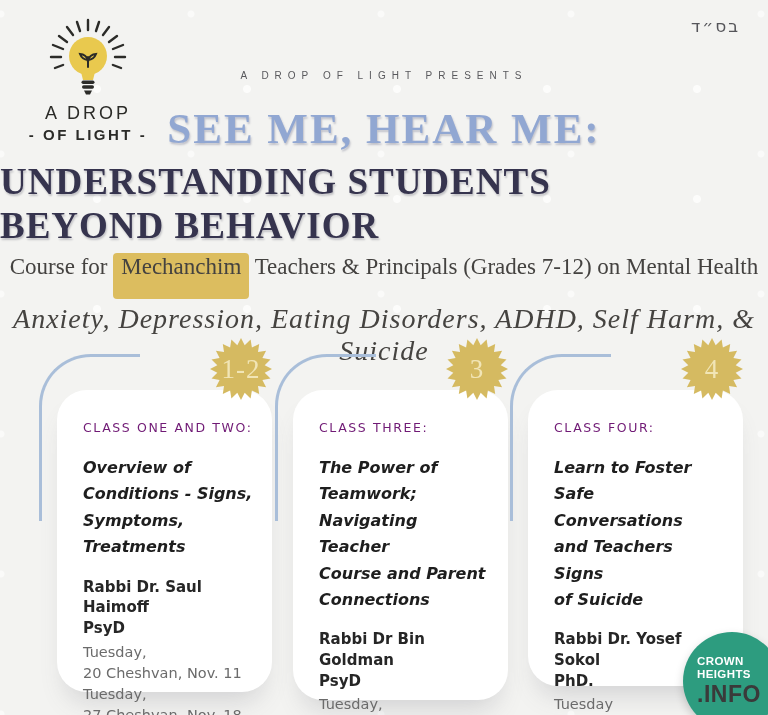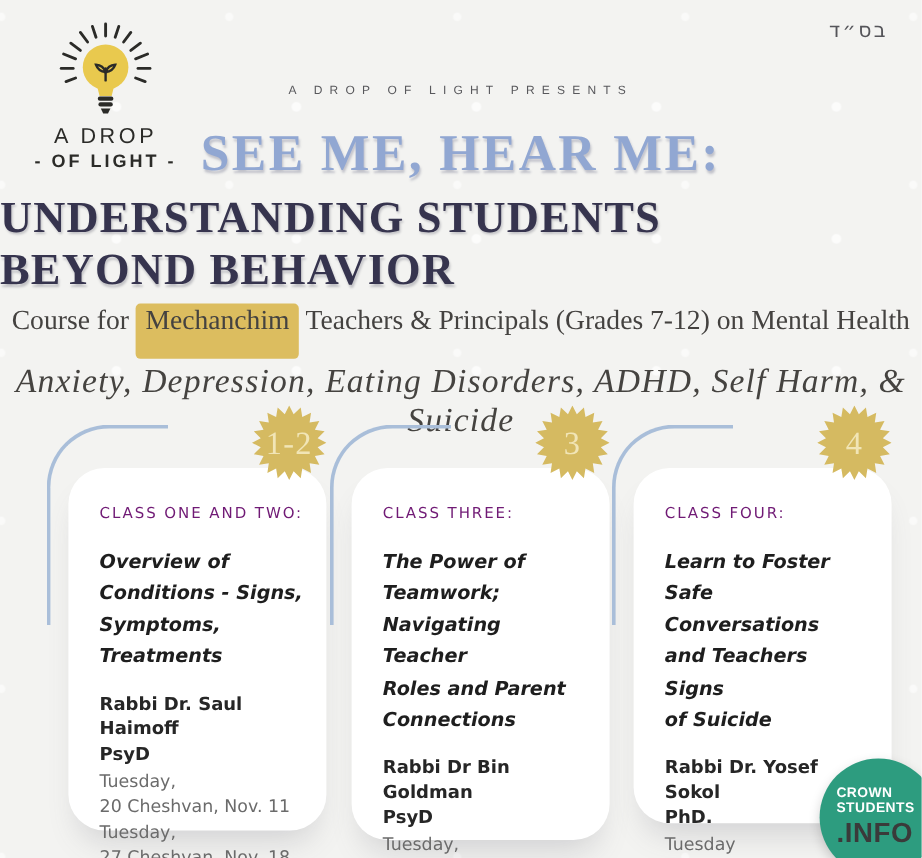--- a/index.html
+++ b/index.html
@@ -162,21 +162,21 @@
       <svg width="62" height="62" viewBox="0 0 62 62">
         <polygon fill="#d5ba61" points="31,0 34.7,7.3 40.6,1.5 41.9,9.6 49.2,5.9 48,14 56.1,12.8 52.4,20.1 60.5,21.4 54.7,27.2 62,31 54.7,34.8 60.5,40.6 52.4,41.9 56.1,49.2 48,48 49.2,56.1 41.9,52.4 40.6,60.5 34.7,54.7 31,62 27.3,54.7 21.4,60.5 20.1,52.4 12.8,56.1 14,48 5.9,49.2 9.6,41.9 1.5,40.6 7.3,34.8 0,31 7.3,27.2 1.5,21.4 9.6,20.1 5.9,12.8 14,14 12.8,5.9 20.1,9.6 21.4,1.5 27.3,7.3"></polygon>
       </svg>
       <span class="badge-num">3</span>
     </div>
     <div class="class-header">CLASS THREE:</div>
     <div class="class-title">
       <span class="ln">The Power of</span>
       <span class="ln">Teamwork;</span>
       <span class="ln">Navigating Teacher</span>
-      <span class="ln">Roles and Parent</span>
+      <span class="ln">Course and Parent</span>
       <span class="ln">Connections</span>
     </div>
     <div class="speaker">
       <span class="ln">Rabbi Dr Bin Goldman</span>
       <span class="ln">PsyD</span>
     </div>
     <div class="dates">
       <span class="ln">Tuesday,</span>
 
     </div>
@@ -201,17 +201,17 @@
       <span class="ln">PhD.</span>
     </div>
     <div class="dates">
       <span class="ln">Tuesday</span>
 
     </div>
   </div>
 
   <div class="watermark">
     <span class="wm-small">CROWN</span>
-    <span class="wm-small">STUDENTS</span>
+    <span class="wm-small">HEIGHTS</span>
     <span class="wm-big">.INFO</span>
   </div>
 
 </div>
 
 </body></html>

